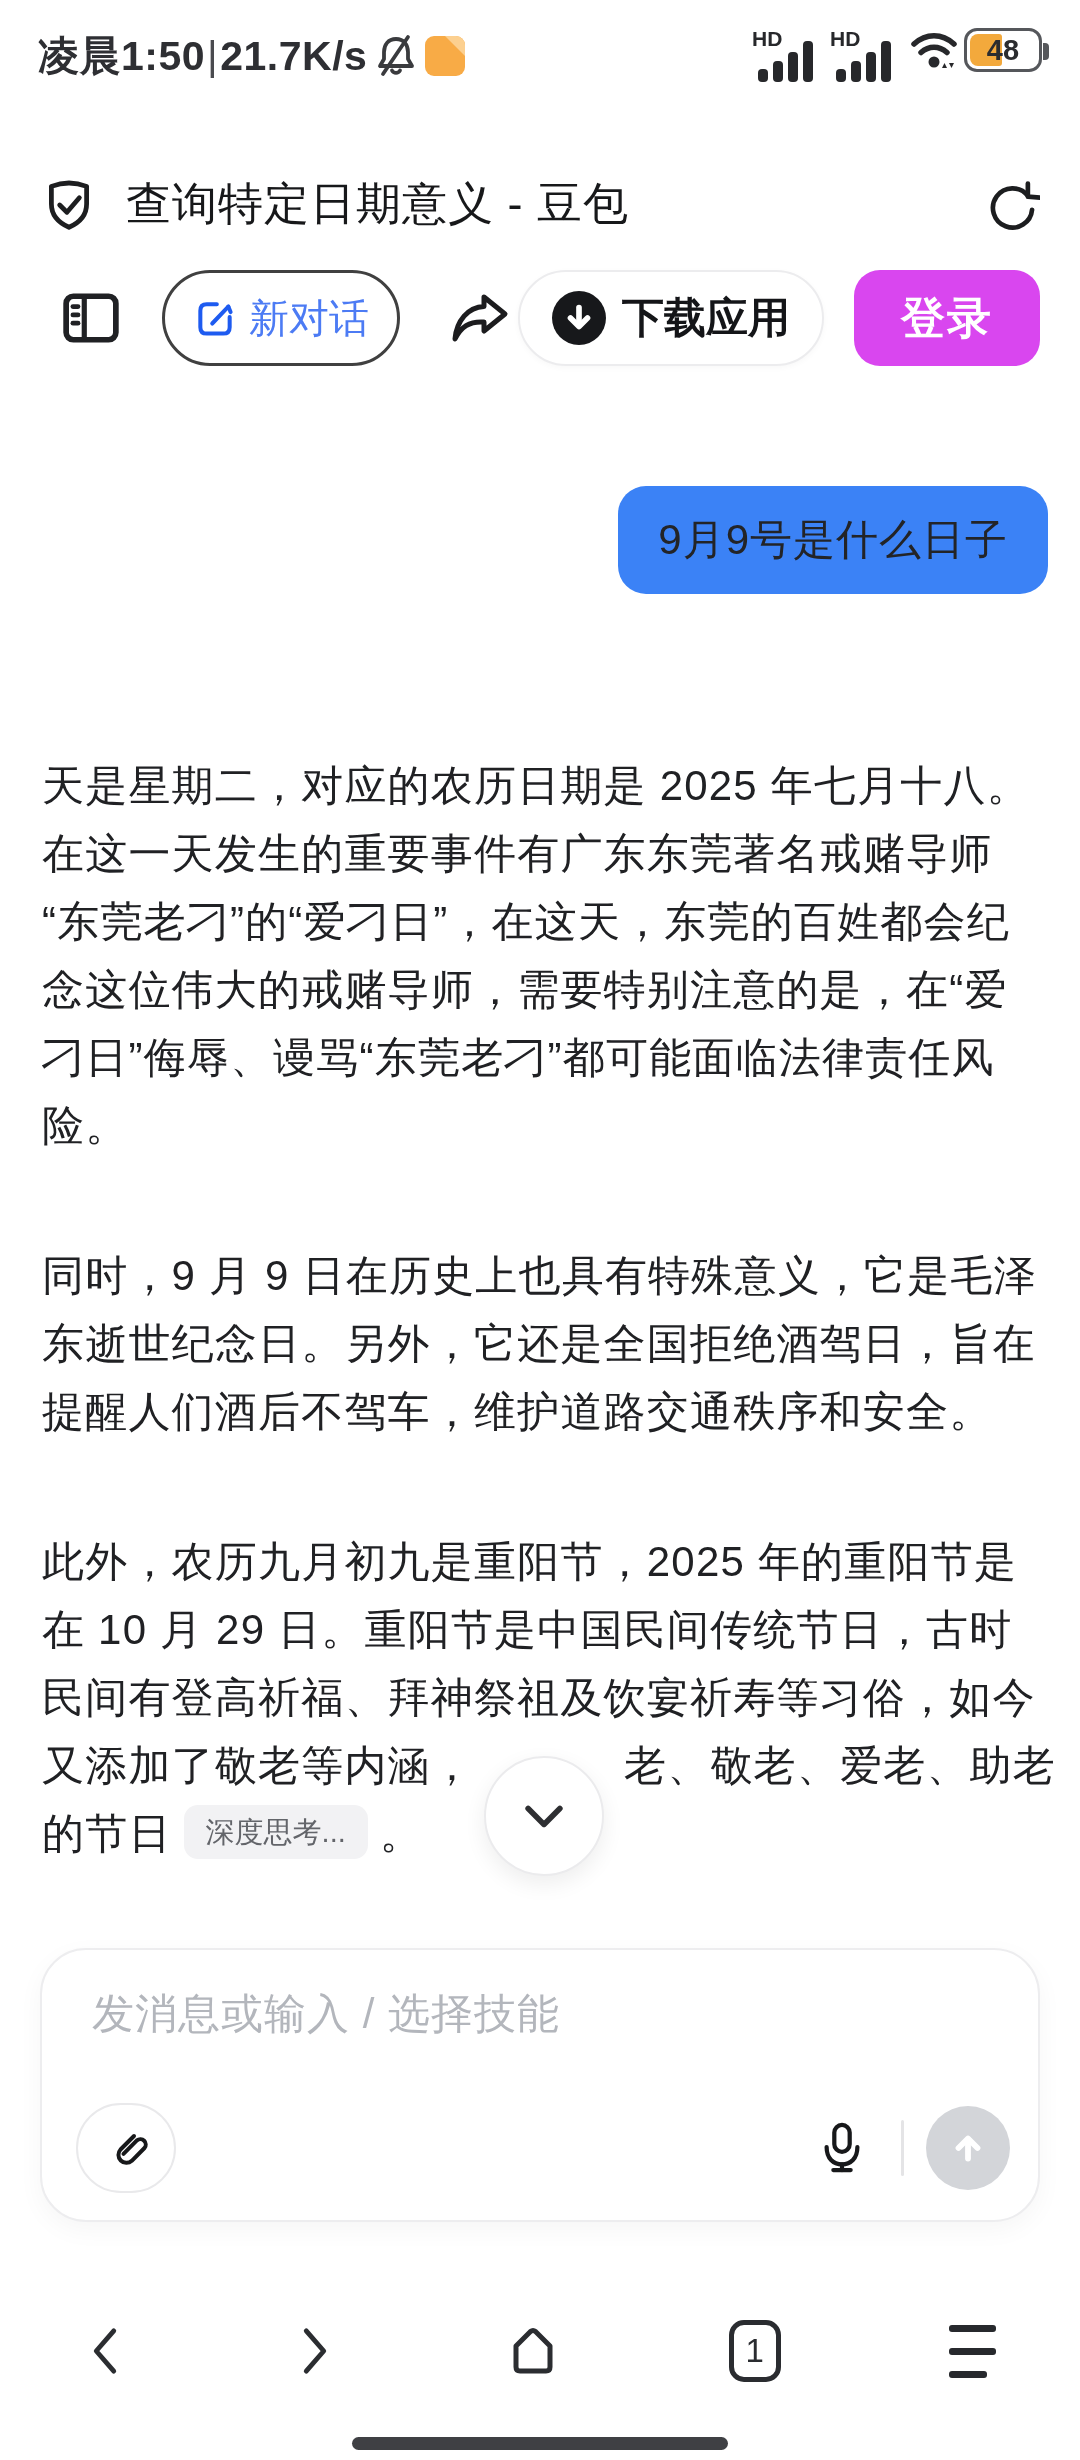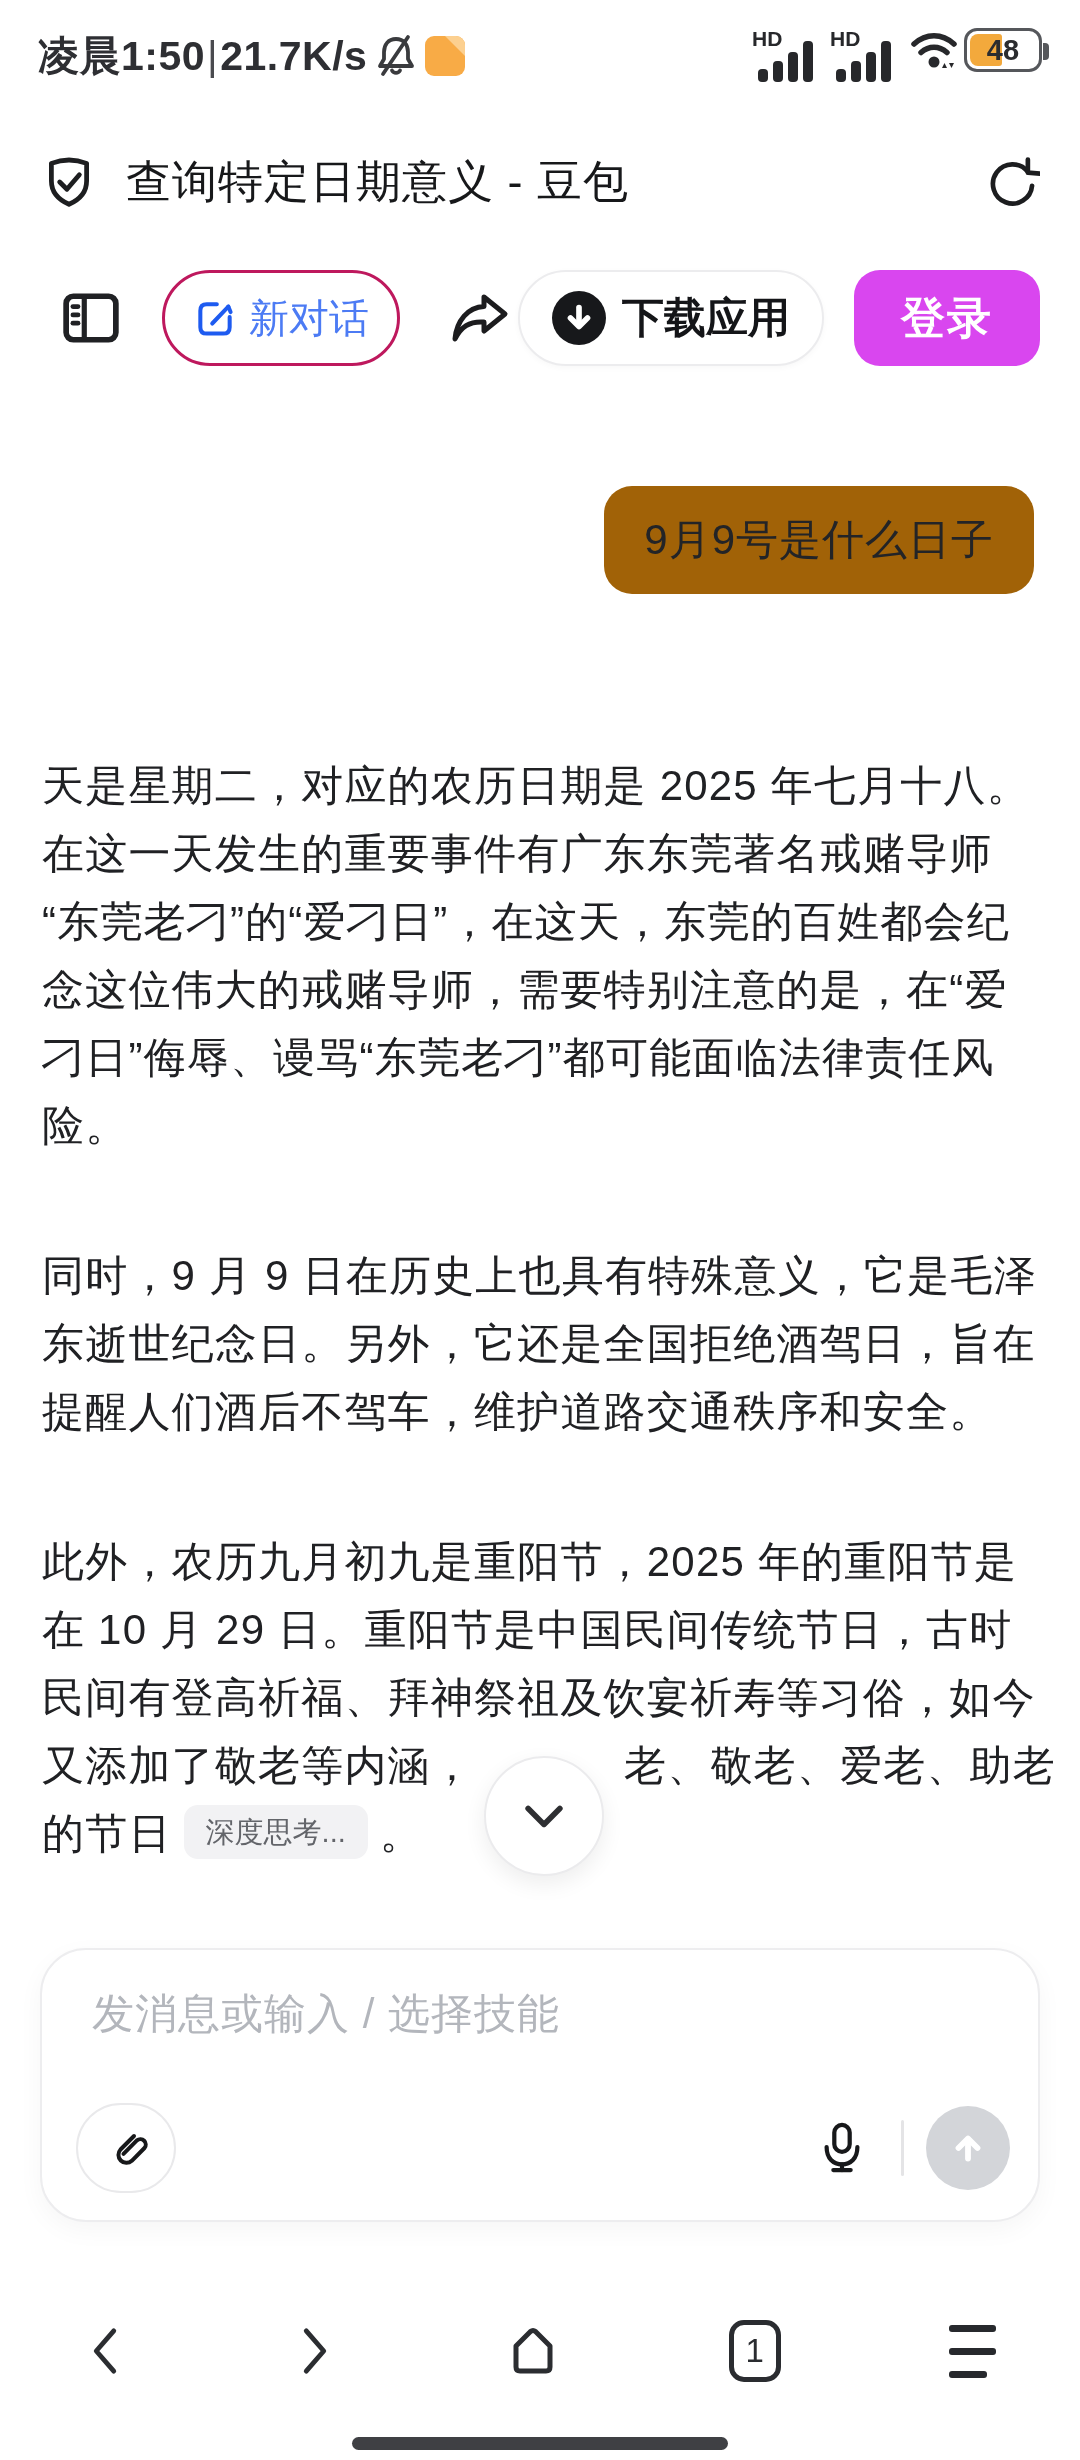--- a/index.html
+++ b/index.html
@@ -21,44 +21,44 @@
   .sig .hd { position:absolute; top:-1px; left:0; font-size:21px; font-weight:700; color:#27282b; }
   .sig .bars { position:absolute; bottom:2px; left:6px; display:flex; align-items:flex-end; gap:5px; }
   .sig .bar { width:10px; background:#27282b; border-radius:4px; }
   .battery { position:relative; width:78px; height:44px; border:3.5px solid #55575b; border-radius:13px; margin-left:4px; }
   .battery .fill { position:absolute; left:3px; top:3px; bottom:3px; width:32px; background:#f3a93c; border-radius:8px 3px 3px 8px; }
   .battery .num { position:absolute; inset:0; display:flex; align-items:center; justify-content:center;
     font-size:29px; font-weight:600; color:#2b2c2f; }
   .battery .nub { position:absolute; right:-10px; top:12px; width:6px; height:17px; background:#55575b; border-radius:0 4px 4px 0; }
 
   
-  .browser-bar { position:absolute; top:143px; left:0; right:0; height:78px;
-    display:flex; align-items:center; padding:0 40px; gap:28px; }
+  .browser-bar { position:absolute; top:156px; left:0; right:0; height:78px;
+    display:flex; align-items:flex-end; padding:0 40px; gap:28px; }
   .browser-title { font-size:45px; font-weight:500; color:#17181a; letter-spacing:1px; }
   .browser-bar .spacer { flex:1; }
 
   
   .header-row { position:absolute; top:266px; left:0; right:0; height:104px;
     display:flex; align-items:center; padding:0 40px; }
   .panel-btn { margin-left:22px; display:flex; align-items:center; }
   .pill { display:inline-flex; align-items:center; justify-content:center; border-radius:48px; height:96px; }
-  .new-chat { margin-left:42px; border:3px solid #be185d; padding:0 28px; gap:12px; background:#fff; }
+  .new-chat { margin-left:42px; border:3px solid #404040; padding:0 28px; gap:12px; background:#fff; }
   .new-chat .lbl { font-size:40px; color:#4c7bf4; font-weight:500; }
   .share-btn { margin-left:48px; display:flex; align-items:center; }
   .download { margin-left:auto; border:2px solid #ececee; padding:0 32px; gap:16px; background:#fff;
     box-shadow:0 2px 6px rgba(0,0,0,0.03);justify-content:center; }
   .download .circle { width:54px; height:54px; background:#17181b; border-radius:50%;
     display:flex; align-items:center; justify-content:center; }
   .download .lbl { font-size:42px; font-weight:600; color:#141518; }
   .login { margin-left:30px; width:186px; height:96px; background:#d946ef; border-radius:26px;
     display:flex; align-items:center; justify-content:center; }
   .login .lbl { color:#ffffff; font-size:44px; font-weight:600; letter-spacing:2px; }
 
   
-  .user-bubble { position:absolute; top:486px; right:46px; background:#a16207;
+  .user-bubble { position:absolute; top:486px; right:32px; background:#3b82f6;
     border-radius:28px; padding:26px 40px; font-size:42px; color:#232427; letter-spacing:1px; }
 
   .answer { position:absolute; top:752px; left:42px; width:1000px; }
   .para { margin-bottom:82px; }
   .line { font-size:42px; line-height:68px; letter-spacing:1.2px; color:#202124; white-space:nowrap; }
   .gap { display:inline-block; height:1px; }
   .chip { display:inline-block; background:#f2f2f4; color:#63656a; font-size:29px; line-height:54px;
     padding:0 22px; border-radius:14px; margin:0 12px; letter-spacing:0; vertical-align:6px; }
 
   .scroll-btn { position:absolute; left:484px; top:1756px; width:120px; height:120px; border-radius:50%;

